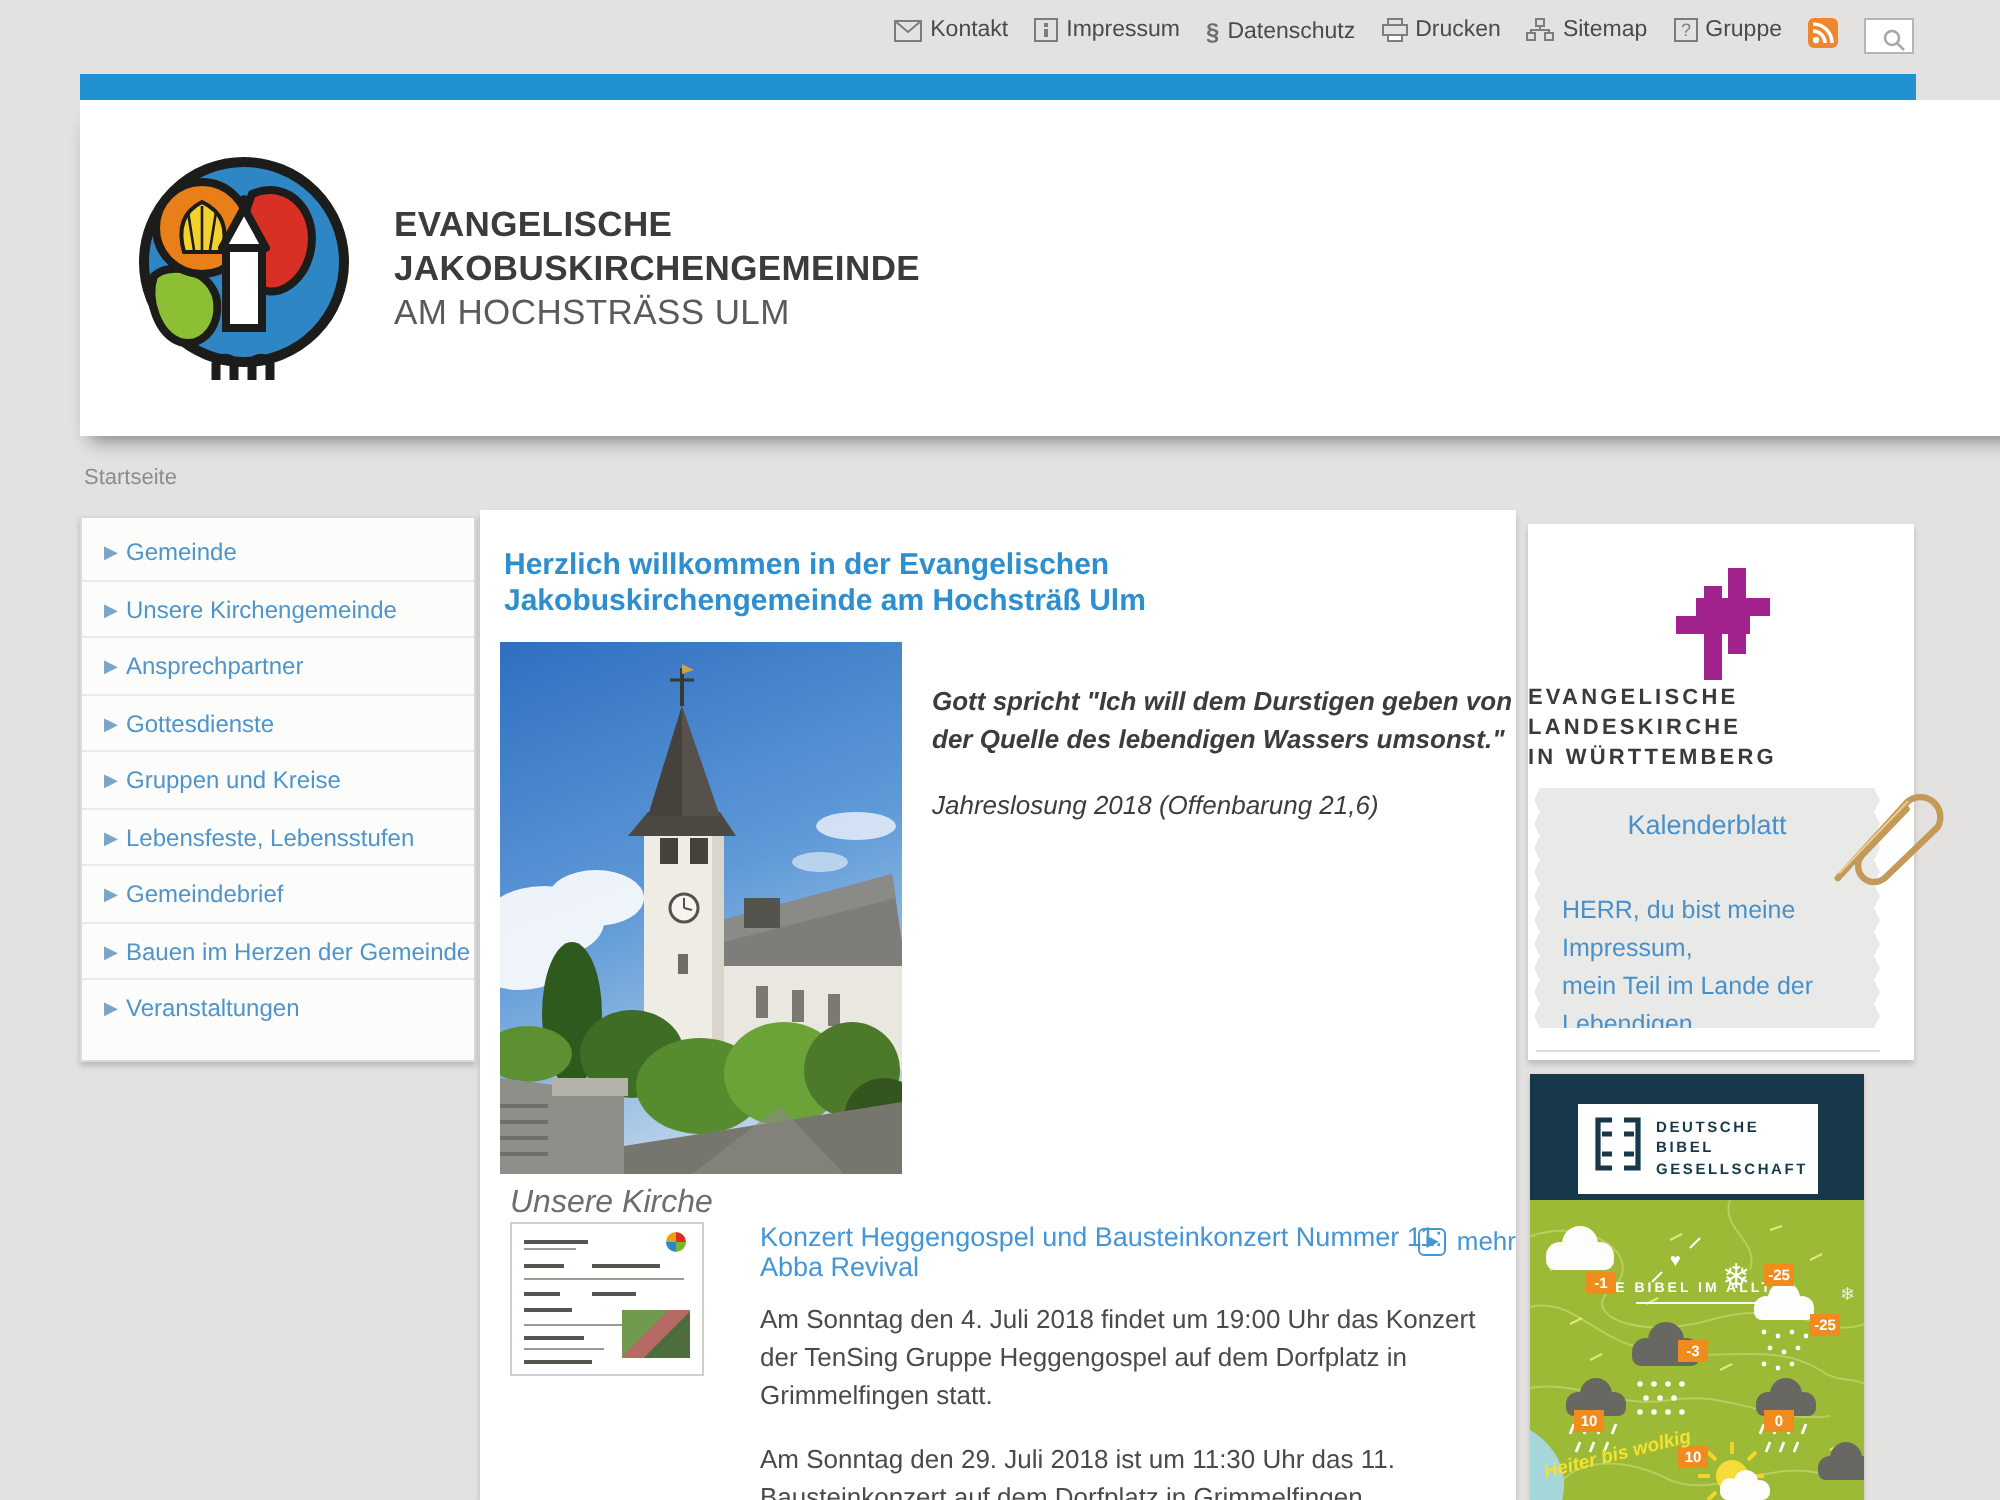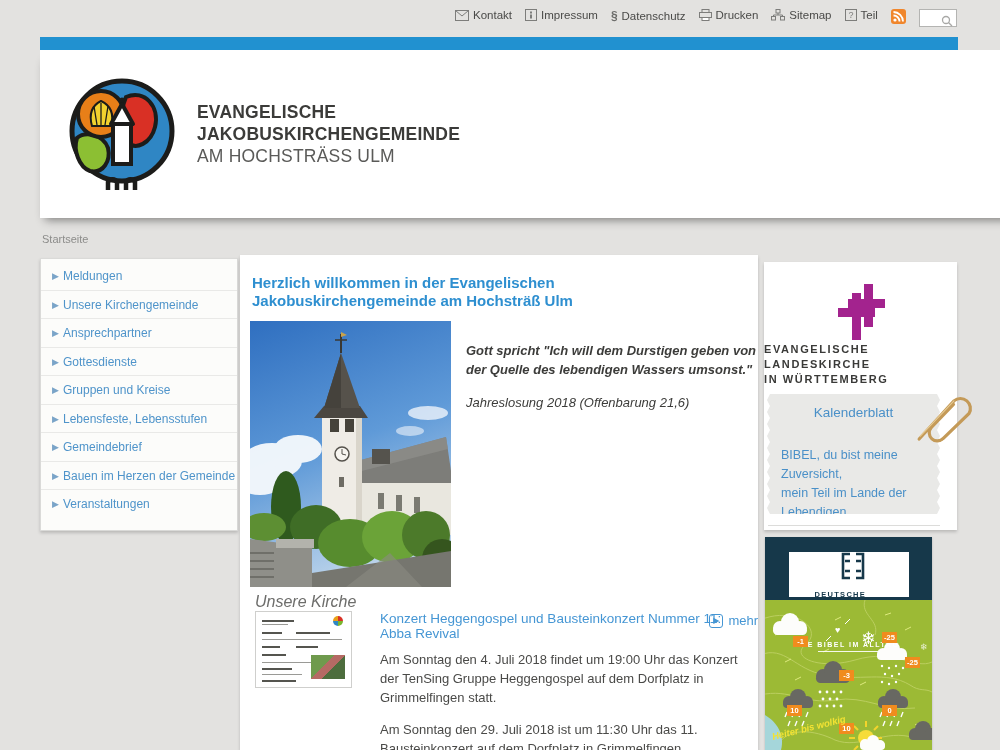--- a/index.html
+++ b/index.html
@@ -63,21 +63,21 @@
     clip-path:polygon(3px 0,170px 0,173px 6px,170px 12px,173px 18px,170px 24px,173px 30px,170px 36px,173px 42px,170px 48px,173px 54px,170px 60px,173px 66px,170px 72px,173px 78px,170px 84px,173px 90px,170px 96px,173px 102px,170px 108px,173px 114px,170px 120px,3px 120px,0 114px,3px 108px,0 102px,3px 96px,0 90px,3px 84px,0 78px,3px 72px,0 66px,3px 60px,0 54px,3px 48px,0 42px,3px 36px,0 30px,3px 24px,0 18px,3px 12px,0 6px); }
   .kal-title { text-align:center; margin-top:11px; font-size:13.5px; color:#4a90c8; }
   .kal-verse { margin:26px 0 0 14px; font-size:12.5px; color:#4a90c8; line-height:19px; }
   .kal-src { text-align:right; margin-right:14px; font-size:12.5px; font-style:italic; color:#3c3c3a; }
   .paperclip { position:absolute; left:142px; top:130px; transform:rotate(-26deg); z-index:3; }
   .panel-sep { position:absolute; left:4px; top:263px; width:172px; height:1px; background:#dcdcda; }
 
   
   .dbg { position:absolute; left:1px; top:275px; width:167px; height:213px; cursor:pointer; overflow:hidden; box-shadow:0 1px 2px rgba(0,0,0,.2); }
   .dbg-head { position:relative; width:167px; height:63px; background:#16384a; }
-  .dbg-logo { position:absolute; left:24px; top:15px; width:120px; height:45px; background:#fff; display:flex; align-items:center; gap:6px; padding-left:7px;flex-direction:column; }
+  .dbg-logo { position:absolute; left:24px; top:15px; width:120px; height:45px; background:#fff; display:flex; align-items:center; gap:6px; padding-left:7px; }
   .dbg-text { font-size:7.5px; font-weight:bold; color:#16384a; letter-spacing:1.3px; line-height:10.5px; }
   .dbg-map { position:relative; width:167px; height:150px; background:#9cba35; }
   .dbg-map svg.mapbg { position:absolute; left:0; top:0; }
   .map-title { position:absolute; left:0; top:41px; width:100%; text-align:center; color:#fff; font-size:7px; font-weight:bold; letter-spacing:1.5px; }
   .map-title:after { content:""; display:block; width:62px; height:1px; background:#fff; margin:3px auto 0; opacity:.9; }
   .badge { position:absolute; min-width:15px; height:11px; padding:0 2px; background:#f08c1e; color:#fff; font-size:7.5px; font-weight:bold; line-height:11px; text-align:center; }
   .b0{left:28px;top:36px}.b1{left:117px;top:32px}.b2{left:140px;top:57px}.b3{left:74px;top:70px}
   .b4{left:22px;top:105px}.b5{left:117px;top:105px}.b6{left:74px;top:123px}
   .map-caption { position:absolute; left:6px; top:122px; transform:rotate(-14deg); color:#f2e233; font-size:9.5px; font-weight:bold; font-style:italic; }
 </style>
@@ -131,21 +131,21 @@
         </span>
       <span>Sitemap</span>
     </span>
     <span class="toplink">
       <span>
           <svg width="12" height="12" viewBox="0 0 12 12">
             <rect x="0.5" y="0.5" width="11" height="11" fill="none" stroke="#7d7d7b"></rect>
             <text x="6" y="9" text-anchor="middle" font-size="9" fill="#7d7d7b" font-family="Liberation Sans,sans-serif">?</text>
           </svg>
         </span>
-      <span>Teil</span>
+      <span>Gruppe</span>
     </span>
     <span class="rss-btn">
         <svg width="11" height="11" viewBox="0 0 11 11">
           <circle cx="2" cy="9" r="1.6" fill="#fff"></circle>
           <path d="M0.5,4.5 a6,6 0 0 1 6,6 M0.5,1 a9.5,9.5 0 0 1 9.5,9.5" fill="none" stroke="#fff" stroke-width="1.8"></path>
         </svg>
       </span>
     <span class="searchbox">
       <input type="text" placeholder="" style="">
       <span class="mag"><svg width="12" height="12" viewBox="0 0 12 12">
@@ -176,21 +176,21 @@
       <div class="l1">EVANGELISCHE</div>
       <div class="l2">JAKOBUSKIRCHENGEMEINDE</div>
       <div class="l3">AM HOCHSTRÄSS ULM</div>
     </div>
   </div>
 
   <div class="breadcrumb">Startseite</div>
 
   <nav class="sidebar">
     <ul>
-      <li><span class="arr">▶</span><span>Meldungen</span></li>
+      <li><span class="arr">▶</span><span>Gemeinde</span></li>
       <li><span class="arr">▶</span><span>Unsere Kirchengemeinde</span></li>
       <li><span class="arr">▶</span><span>Ansprechpartner</span></li>
       <li><span class="arr">▶</span><span>Gottesdienste</span></li>
       <li><span class="arr">▶</span><span>Gruppen und Kreise</span></li>
       <li><span class="arr">▶</span><span>Lebensfeste, Lebensstufen</span></li>
       <li><span class="arr">▶</span><span>Gemeindebrief</span></li>
       <li><span class="arr">▶</span><span>Bauen im Herzen der Gemeinde</span></li>
       <li style="border-bottom:none;"><span class="arr">▶</span><span>Veranstaltungen</span></li>
     </ul>
   </nav>
@@ -301,21 +301,21 @@
         </svg>
       </div>
       <div class="lk-name">
         <div>EVANGELISCHE LANDESKIRCHE</div>
         <div>IN WÜRTTEMBERG</div>
       </div>
 
       <div class="kalender">
         <div class="kal-title">Kalenderblatt</div>
         <div class="kal-verse">
-          <div>BIBEL, du bist meine Zuversicht,</div>
+          <div>HERR, du bist meine Impressum,</div>
           <div>mein Teil im Lande der Lebendigen.</div>
         </div>
         <div class="kal-src">Psalm 142,6</div>
       </div>
       <div class="paperclip">
         <svg width="84" height="44" viewBox="0 0 84 44">
           <path d="M6,32 L54,13 a10,10 0 0 1 8,18 L28,42 a8,8 0 0 1 -6,-15 L52,16" fill="none" stroke="#c49a58" stroke-width="3.2" stroke-linecap="round"></path>
           <path d="M8,30 L54,13" fill="none" stroke="#e8cd96" stroke-width="1" stroke-linecap="round"></path>
         </svg>
       </div>

